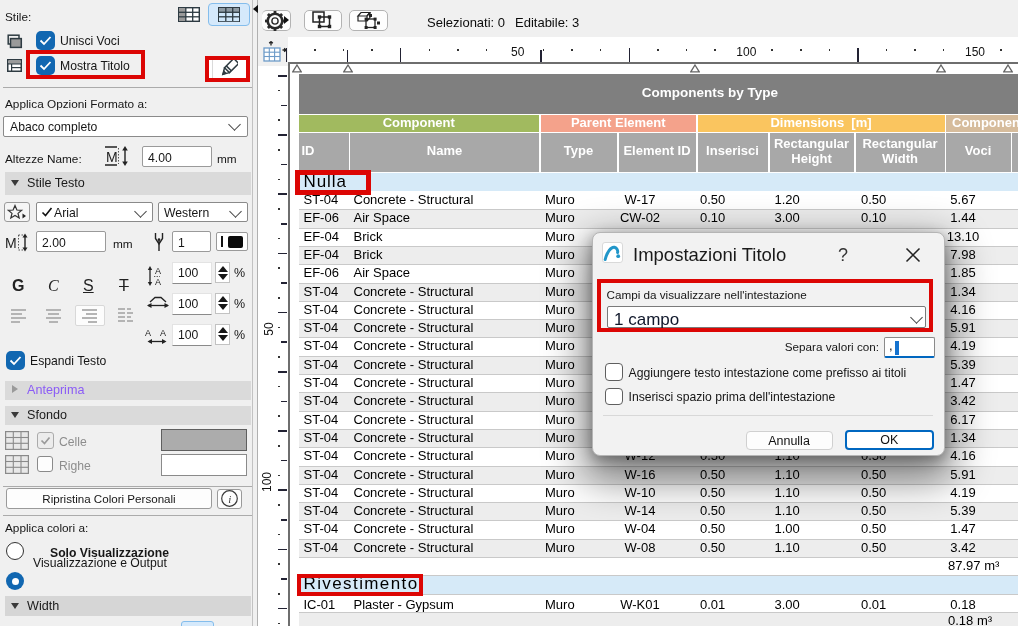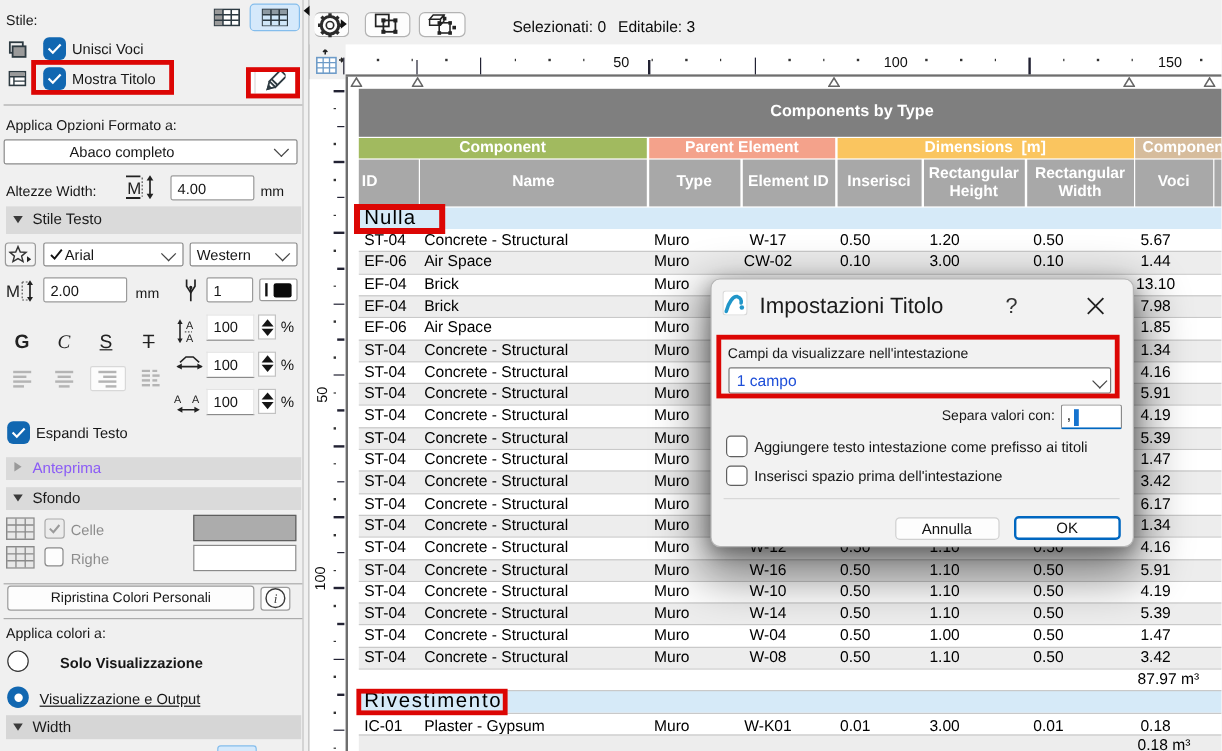--- a/index.html
+++ b/index.html
@@ -75,23 +75,23 @@
 <line x1="6.6" y1="8" x2="13.6" y2="8"></line>
 <path d="M6.6 10.5 L10.1 16.2 L13.6 10.5" fill="none"></path>
 <path d="M8.9 13.6 L10.1 16.2 L11.3 13.6 Z" fill="#2e3b42"></path>
 </g>
 </svg>
 <div class="redbox" style="left:26px;top:50px;width:119px;height:29px;"></div>
 <div class="redbox" style="left:205px;top:56px;width:45px;height:25.5px;border-width:4px;"></div>
 <div class="abs" style="left:3px;top:87px;width:249px;height:1px;background:#ababab;"></div>
 <div class="lbl" style="left:5px;top:97px;">Applica Opzioni Formato a:</div>
 <div class="sel" style="left:3px;top:115.5px;width:245px;height:21.5px;"></div>
-<div class="lbl" style="left:10px;top:120px;font-size:12.2px;margin-left:48px;">Abaco completo</div>
+<div class="lbl" style="left:10px;top:120px;font-size:12.2px;">Abaco completo</div>
 <div class="chev" style="left:230px;top:120px;"></div>
-<div class="lbl" style="left:5px;top:152px;">Altezze Width:</div>
+<div class="lbl" style="left:5px;top:152px;">Altezze Name:</div>
 <svg class="abs" style="left:103px;top:145px;" width="28" height="22" viewBox="0 0 28 22">
 <line x1="2" y1="2" x2="14" y2="2" stroke="#222" stroke-width="1.5"></line>
 <line x1="2" y1="20" x2="14" y2="20" stroke="#222" stroke-width="1.5"></line>
 <text x="3" y="16.5" font-size="14" fill="#222" font-family="Liberation Sans">M</text>
 <line x1="15.5" y1="3" x2="15.5" y2="19" stroke="#555" stroke-width="1" stroke-dasharray="1.5,1.5"></line>
 <line x1="22" y1="4.5" x2="22" y2="17.5" stroke="#222" stroke-width="1.4"></line>
 <path d="M22 1 L19.2 5.5 L24.8 5.5 Z" fill="#222"></path>
 <path d="M22 21 L19.2 16.5 L24.8 16.5 Z" fill="#222"></path>
   </svg>
 <div class="inp" style="left:142px;top:146px;width:70px;height:20.5px;"></div>
@@ -236,21 +236,21 @@
 <div class="abs" style="left:219px;top:488px;width:21px;height:21px;"><svg width="21" height="21" viewBox="0 0 21 21">
       <circle cx="10.5" cy="10.5" r="7.8" fill="none" stroke="#3a3a3a" stroke-width="1.2"></circle>
       <text x="9.2" y="14.5" font-size="11" font-style="italic" font-family="Liberation Serif" fill="#3a3a3a">i</text>
     </svg></div>
 <div class="abs" style="left:3px;top:515px;width:249px;height:1px;background:#ababab;"></div>
 <div class="lbl" style="left:5px;top:521px;">Applica colori a:</div>
 <div class="abs" style="left:6px;top:542px;width:18px;height:18px;border-radius:50%;background:#fff;border:1.6px solid #333;"></div>
 <div class="lbl" style="left:50px;top:546px;font-size:12.2px;font-weight:bold;">Solo Visualizzazione</div>
 <div class="abs" style="left:6px;top:572px;width:18px;height:18px;border-radius:50%;background:#1167b1;"></div>
 <div class="abs" style="left:11.5px;top:577.5px;width:7px;height:7px;border-radius:50%;background:#fff;"></div>
-<div class="lbl" style="left:33px;top:576px;font-size:12.2px;text-decoration:underline;">Visualizzazione e Output</div>
+<div class="lbl" style="left:33px;top:556px;font-size:12.2px;">Visualizzazione e Output</div>
 <div class="bar" style="top:596px;height:20px;background:#d6d6d6;"></div>
 <div class="tri-d" style="left:11px;top:603px;"></div>
 <div class="bartxt" style="top:599px;">Width</div>
 <div class="abs" style="left:181px;top:621px;width:33px;height:8px;background:#d5e9fb;border:1px solid #84bdec;border-radius:3px;"></div>
 <div class="abs" style="left:258px;top:0;width:760px;height:37px;background:#f0f0f0;"></div>
 <div class="abs" style="left:262px;top:9.5px;width:29px;height:21.5px;background:#fdfdfd;border:1px solid #b3b3b3;border-radius:5px;border-left:none;"></div>
 <svg class="abs" style="left:264px;top:10px;" width="22" height="22" viewBox="0 0 22 22">
 <g transform="translate(11,11)">
 <circle r="7.3" fill="none" stroke="#2b2b2b" stroke-width="2.6"></circle>
 <circle r="3.1" fill="#fdfdfd" stroke="#2b2b2b" stroke-width="1.4"></circle>
@@ -573,21 +573,21 @@
 <path d="M3.2 17.5 C5 10 9 4.5 12.5 5.2 C15 5.8 16 8.5 15.6 10.5" fill="none" stroke="#2196c9" stroke-width="3" stroke-linecap="round"></path>
 <circle cx="16.2" cy="14.2" r="1.9" fill="#2196c9"></circle>
   </svg>
 <div class="abs" style="left:633px;top:243.5px;font-size:18.5px;color:#1a1a1a;z-index:41;">Impostazioni Titolo</div>
 <div class="abs" style="left:838px;top:244.5px;font-size:18px;color:#333;z-index:41;">?</div>
 <svg class="abs" style="left:905px;top:246.5px;z-index:41;" width="16" height="16" viewBox="0 0 16 16">
     <path d="M1.5 1.5 L14.5 14.5 M14.5 1.5 L1.5 14.5" stroke="#222" stroke-width="1.5"></path>
   </svg>
 <div class="abs" style="left:606.5px;top:288.0px;font-size:11.7px;color:#161616;z-index:41;">Campi da visualizzare nell'intestazione</div>
 <div class="abs" style="left:606.5px;top:306.0px;width:319px;height:21.5px;background:#fff;border:1px solid #7a7a7a;border-radius:2px;z-index:41;"></div>
-<div class="abs" style="left:614px;top:310.0px;font-size:13px;color:#1d4ed8;z-index:41;">1 campo</div>
+<div class="abs" style="left:614px;top:310.0px;font-size:17px;color:#0f172a;z-index:41;">1 campo</div>
 <div class="chev" style="left:912px;top:312.5px;z-index:41;"></div>
 <div class="abs" style="left:692px;top:340.0px;width:187px;text-align:right;font-size:11.7px;color:#161616;z-index:41;">Separa valori con:</div>
 <div class="abs" style="left:884px;top:336.5px;width:51px;height:21px;background:#fff;border:1px solid #8a8a8a;border-bottom:2px solid #0067c0;border-radius:2px;z-index:41;"></div>
 <div class="abs" style="left:889px;top:337.5px;font-size:13px;color:#111;z-index:41;">,</div>
 <div class="abs" style="left:895px;top:340.5px;width:3.5px;height:14px;background:#1573cf;z-index:41;"></div>
 <div class="abs" style="left:605px;top:363.0px;width:17.5px;height:17.5px;background:#fff;border:1.4px solid #5f5f5f;border-radius:4px;z-index:41;"></div>
 <div class="abs" style="left:628.5px;top:365.5px;font-size:12.2px;color:#161616;z-index:41;">Aggiungere testo intestazione come prefisso ai titoli</div>
 <div class="abs" style="left:605px;top:387.5px;width:17.5px;height:17.5px;background:#fff;border:1.4px solid #5f5f5f;border-radius:4px;z-index:41;"></div>
 <div class="abs" style="left:628.5px;top:390.0px;font-size:12.2px;color:#161616;z-index:41;">Inserisci spazio prima dell'intestazione</div>
 <div class="abs" style="left:603px;top:414.5px;width:330px;height:1px;background:#d8d8d8;z-index:41;"></div>

